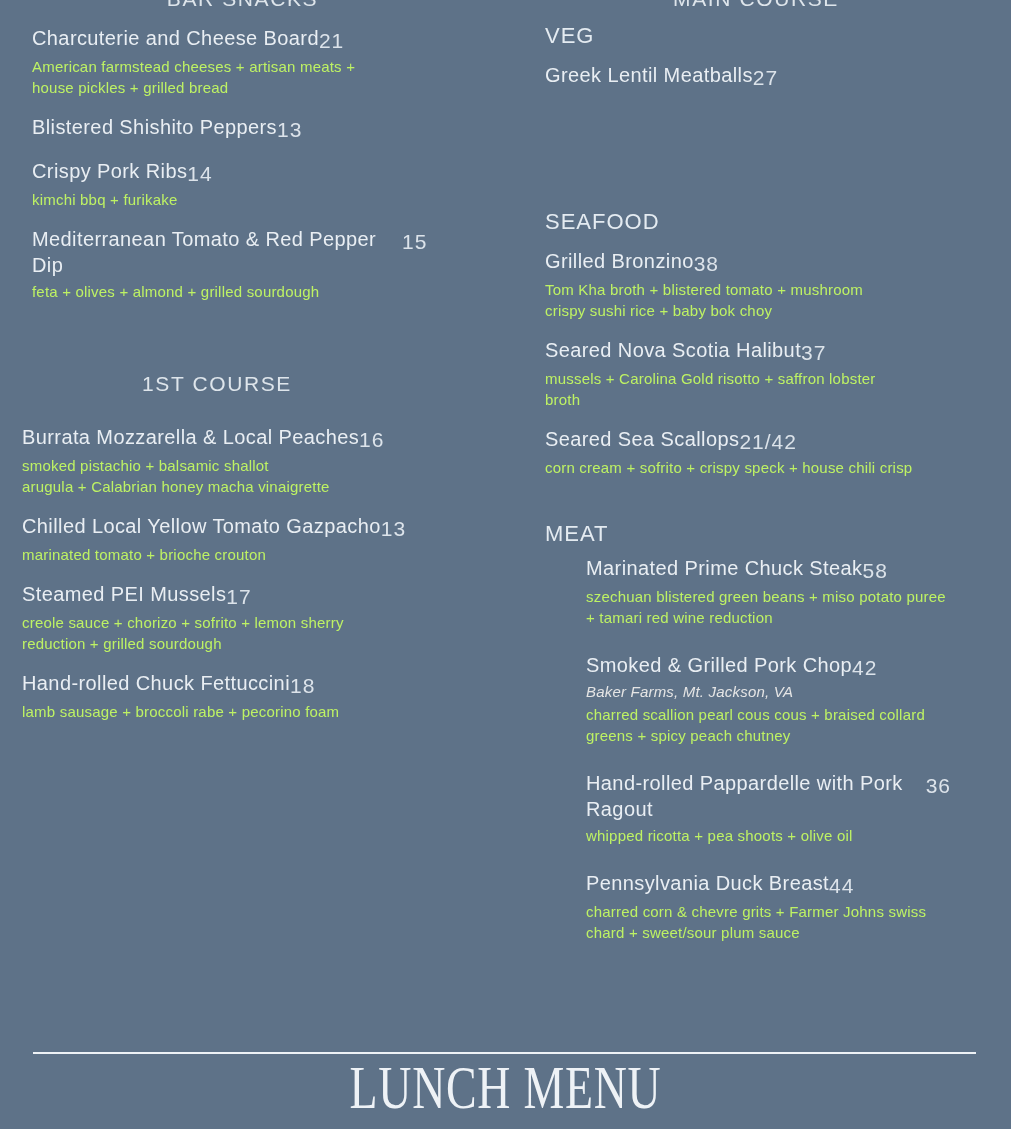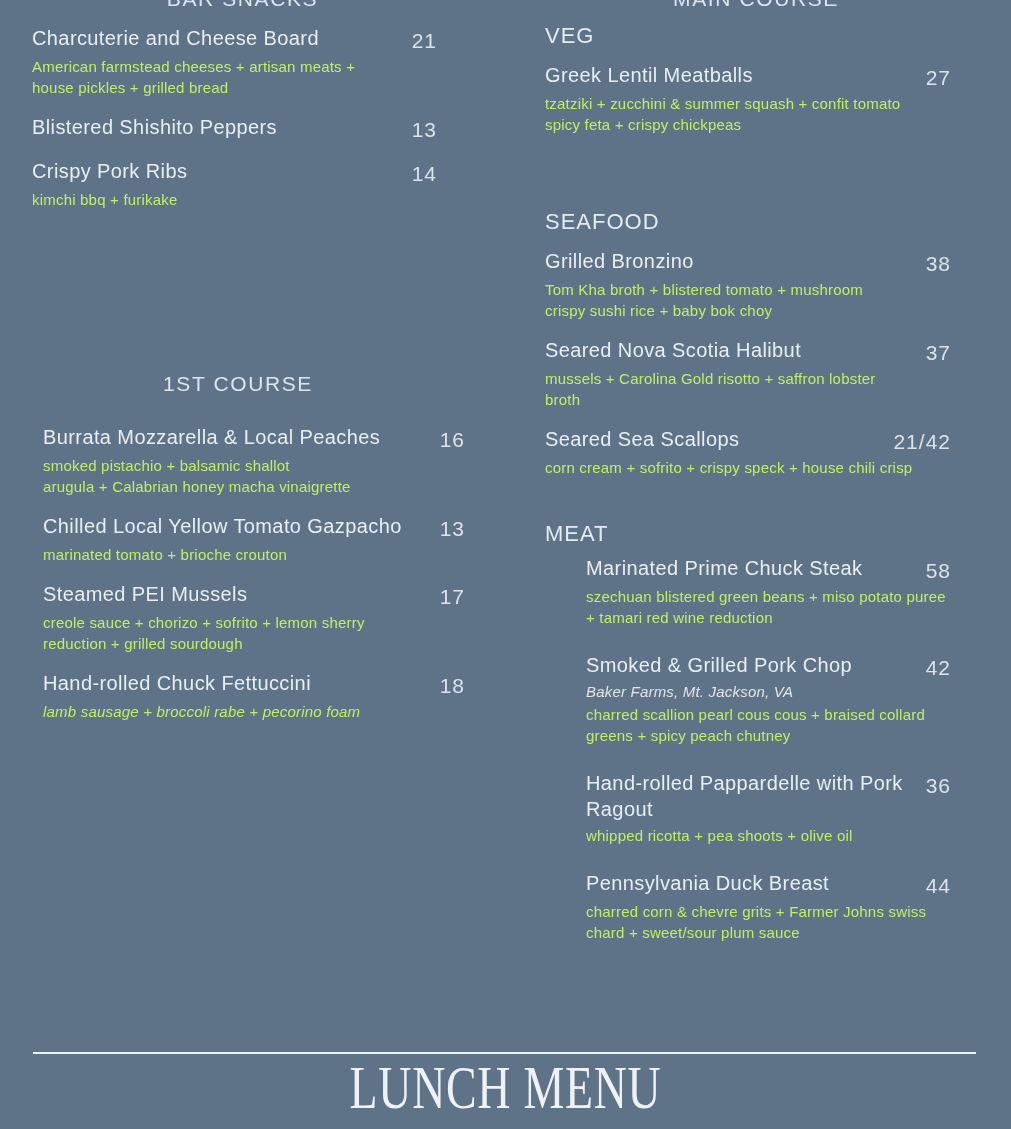--- a/index.html
+++ b/index.html
@@ -7,21 +7,21 @@
     width: 1011px; height: 1129px;
     background: #5e7288;
     overflow: hidden;
     position: relative;
     font-family: "Liberation Sans", sans-serif;
   }
   .page { position: absolute; inset: 0; }
 
   .section { position: absolute; }
   #sec-bar-snacks  { left: 32px;  top: 0;     width: 405px; }
-  #sec-first-course{ left: 43px;  top: 371px; width: 422px; }
+  #sec-first-course{ left: 22px;  top: 371px; width: 422px; }
   #sec-main-course { left: 545px; top: 0;     width: 406px; }
 
   .section-header {
     font-size: 21px; line-height: 26px;
     letter-spacing: 1.6px;
     color: #dee5eb;
     text-align: center;
     white-space: nowrap;
   }
   #sec-bar-snacks .section-header  { margin-top: -14px; margin-bottom: 13px; transform: translateX(8px); }
@@ -36,21 +36,21 @@
     font-size: 22px; line-height: 28px;
     letter-spacing: 1px;
     color: #e4ebf1;
     margin-bottom: 12px;
   }
   #grp-veg .group-label  { margin-bottom: 12px; }
   #grp-meat .group-label { margin-bottom: 7px; }
 
   .item { margin-bottom: 16px; }
   #grp-meat .item { margin-bottom: 24px; margin-left: 41px; }
-  .item-row { display: flex; justify-content: space-between; align-items: flex-start; }
+  .item-row { display: flex; align-items: flex-start; }
   .item-name {
     font-size: 20px; line-height: 26px;
     color: #e9eef3;
     letter-spacing: 0.4px;
     max-width: 370px;
   }
   .item-price {
     font-size: 21px; line-height: 24px;
     color: #dce3ea;
     letter-spacing: 1px;
@@ -64,21 +64,21 @@
     color: #e5e5e5;
     letter-spacing: 0.2px;
   }
   .item-desc {
     margin-top: 3px;
     font-size: 15px; line-height: 21px;
     color: #bef264;
     letter-spacing: 0.2px;
     max-width: 372px;
   }
-  .item-desc.italic { font-style: italic; }
+  .item-desc.italic { }
 
   .footer-rule {
     position: absolute;
     left: 33px; top: 1052px;
     width: 943px; height: 2px;
     background: #eef2f6;
   }
   .menu-title {
     position: absolute;
     left: 0; top: 1056px;
@@ -120,20 +120,30 @@
         <div class="item">
     <div class="item-row">
       <span class="item-name">Crispy Pork Ribs</span>
       <span class="item-price">14</span>
     </div>
 
     <div class="item-desc">
             <div>kimchi bbq + furikake</div>
           </div>
   </div>
+        <div class="item">
+    <div class="item-row">
+      <span class="item-name">Mediterranean Tomato &amp; Red Pepper Dip</span>
+      <span class="item-price">15</span>
+    </div>
+
+    <div class="item-desc">
+            <div>feta + olives + almond + grilled sourdough</div>
+          </div>
+  </div>
       </div>
   </div>
 
   <div class="section" id="sec-first-course">
     <div class="section-header">1ST COURSE</div>
     <div class="items">
         <div class="item">
     <div class="item-row">
       <span class="item-name">Burrata Mozzarella &amp; Local Peaches</span>
       <span class="item-price">16</span>
@@ -183,24 +193,20 @@
 
     <div class="group" id="grp-veg">
       <div class="group-label">VEG</div>
       <div class="items">
           <div class="item">
     <div class="item-row">
       <span class="item-name">Greek Lentil Meatballs</span>
       <span class="item-price">27</span>
     </div>
 
-    <div class="item-desc">
-              <div>tzatziki + zucchini &amp; summer squash + confit tomato</div>
-              <div>spicy feta + crispy chickpeas</div>
-            </div>
   </div>
         </div>
     </div>
 
     <div class="group" id="grp-seafood">
       <div class="group-label">SEAFOOD</div>
       <div class="items">
           <div class="item">
     <div class="item-row">
       <span class="item-name">Grilled Bronzino</span>

